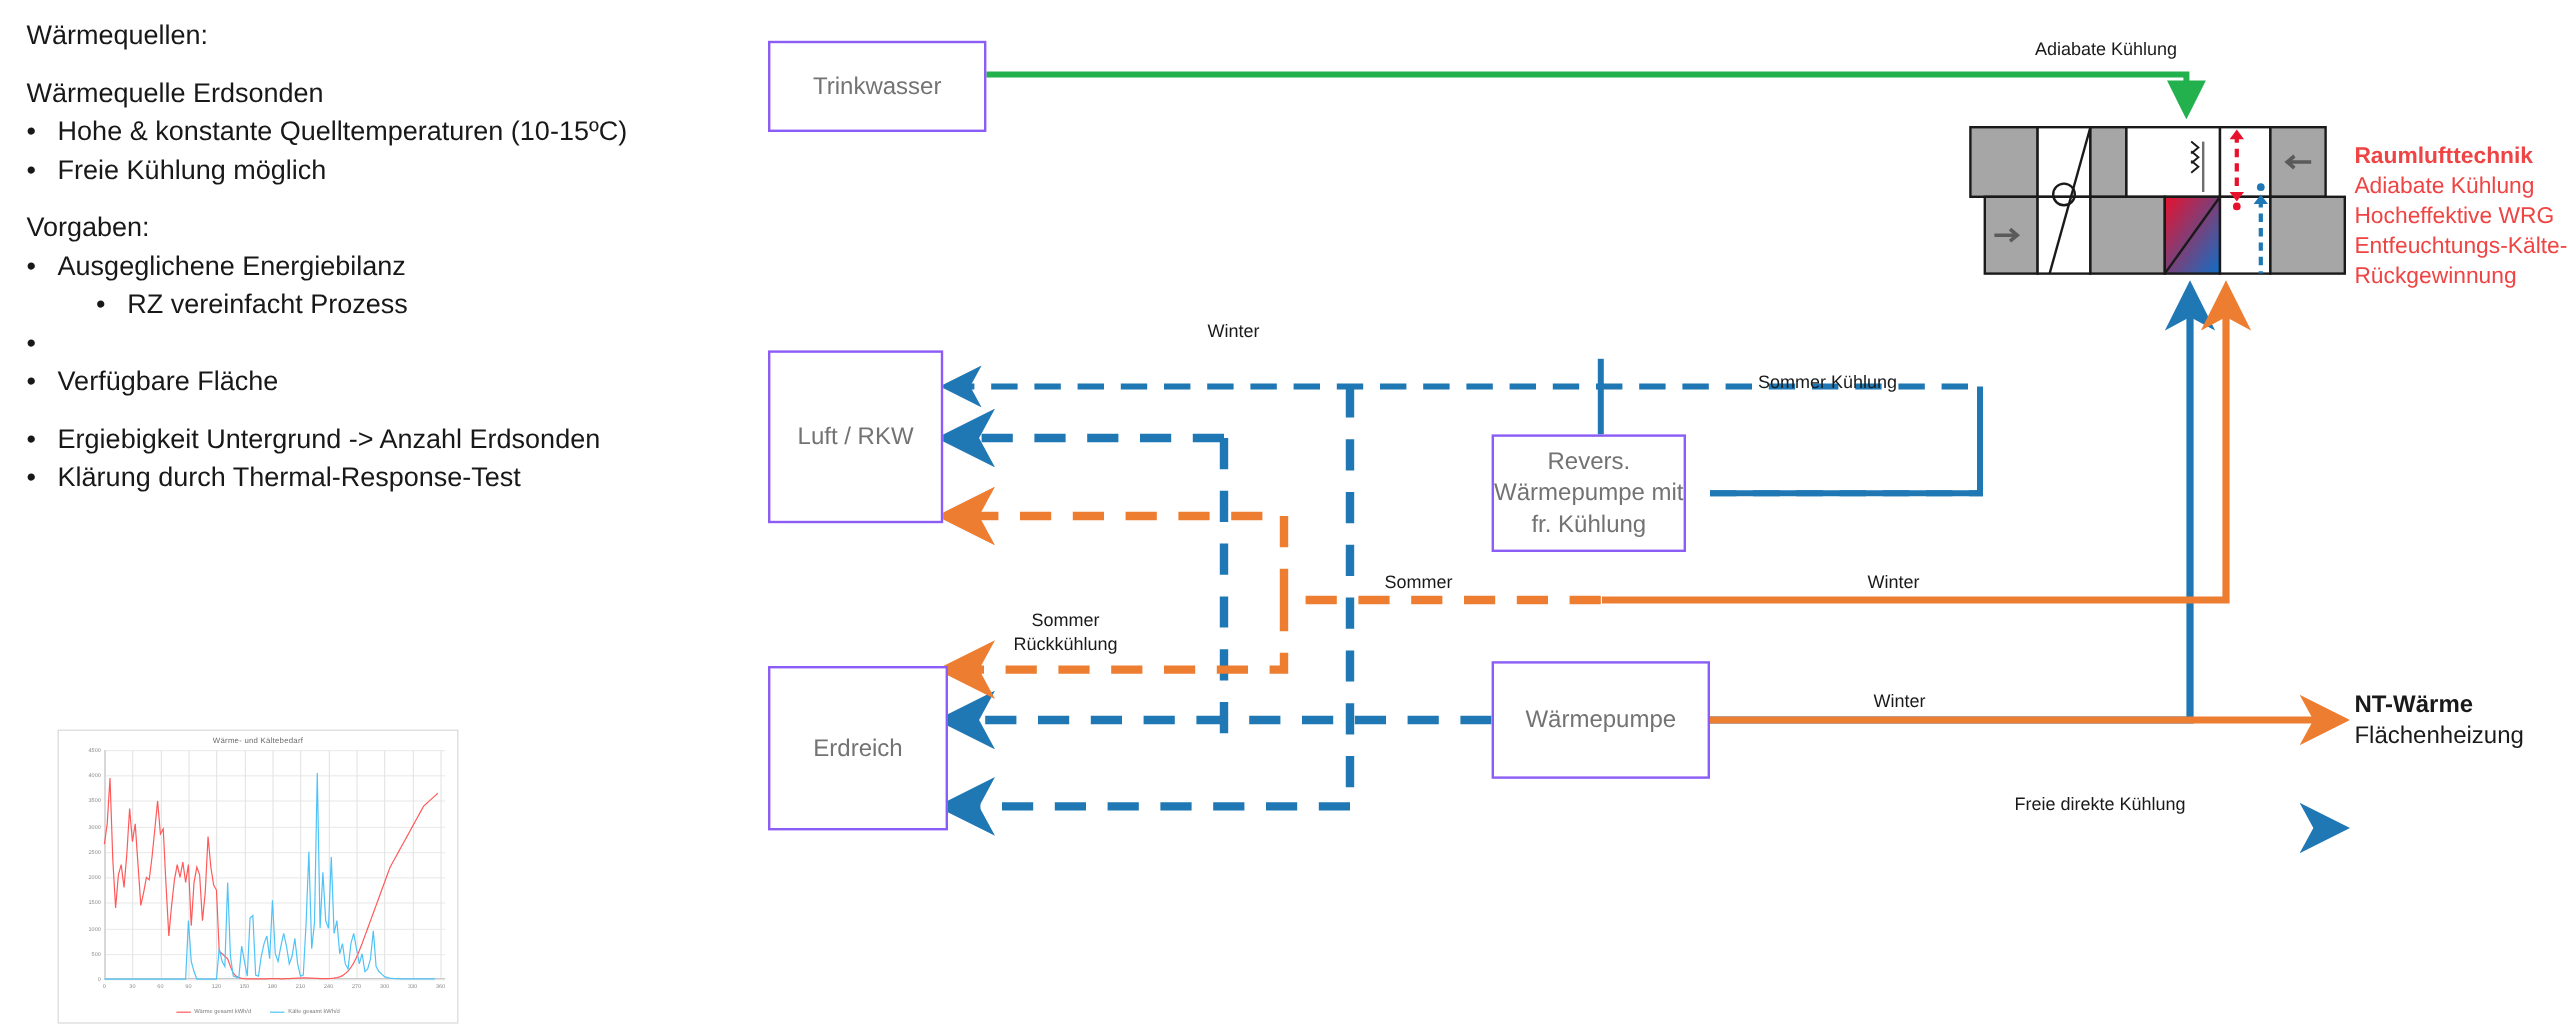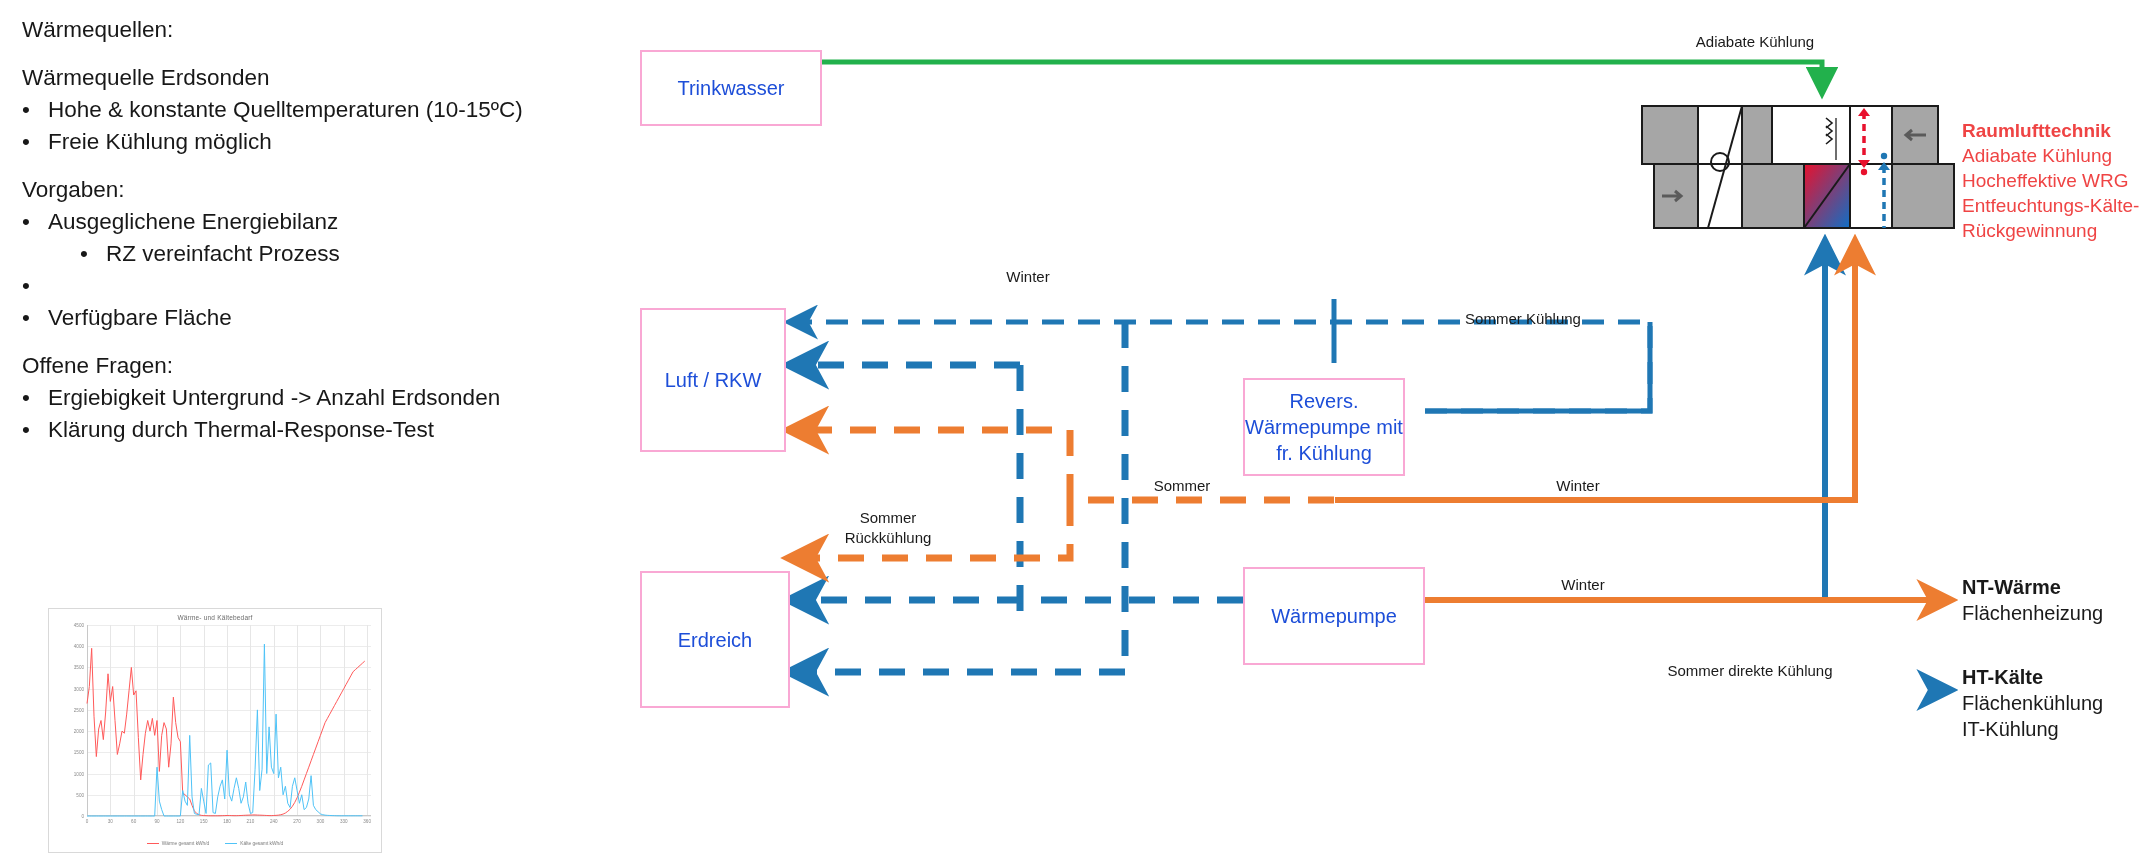--- a/index.html
+++ b/index.html
@@ -29,23 +29,23 @@
          font-size:4.6px;color:#8a8a8a;white-space:nowrap;}
   .xtick{position:absolute;top:100%;margin-top:3px;transform:translateX(-50%);
          font-size:4.6px;color:#8a8a8a;white-space:nowrap;}
   .legend{position:absolute;left:0;right:0;bottom:6px;display:flex;justify-content:center;
           gap:16px;font-size:4.8px;color:#7a7a7a;}
   .legend .li{display:flex;align-items:center;gap:3px;}
   .legend .sw{width:12px;height:1.6px;display:block;}
 
   
   .diagram{position:absolute;left:0;top:0;width:2140px;height:861px;}
-  .box{position:absolute;border:2px solid #f9a8d4;background:#fff;box-sizing:border-box;
+  .box{position:absolute;border:2px solid #8b5cf6;background:#fff;box-sizing:border-box;
        display:flex;align-items:center;justify-content:center;text-align:center;
-       font-size:20px;line-height:26px;color:#1d4ed8;margin-top:16px;}
+       font-size:20px;line-height:26px;color:#737373;}
   .flabel{position:absolute;font-size:15px;color:#1a1a1a;white-space:nowrap;
           transform:translateX(-50%);text-align:center;line-height:18px;}
   .outlabel{position:absolute;font-size:20px;line-height:26px;color:#1a1a1a;white-space:nowrap;}
   .outlabel b{font-weight:bold;}
   .rltlabel{position:absolute;font-size:19px;line-height:25px;color:#ef4444;white-space:nowrap;}
   .rltlabel b{font-weight:bold;}
   .ahu{position:absolute;}
   svg{overflow:visible;}
 </style>
 </head>
@@ -76,21 +76,20 @@
         <span>RZ vereinfacht Prozess</span>
       </div>
       <div class="bullet-row">
         <span class="dot">•</span>
       </div>
       <div class="bullet-row">
         <span class="dot">•</span>
         <span>Verfügbare Fläche</span>
       </div>
       <div class="ln gap"></div>
-      <div class="ln">Offene Fragen:</div>
       <div class="bullet-row">
         <span class="dot">•</span>
         <span>Ergiebigkeit Untergrund -&gt; Anzahl Erdsonden</span>
       </div>
       <div class="bullet-row">
         <span class="dot">•</span>
         <span>Klärung durch Thermal-Response-Test</span>
       </div>
     </div>
 
@@ -266,32 +265,27 @@
     <div class="box" style="left:1243px;top:551px;width:182px;height:98px;">Wärmepumpe</div>
 
     <div class="flabel" style="left:1755px;top:33px;">Adiabate Kühlung</div>
     <div class="flabel" style="left:1028px;top:268px;">Winter</div>
     <div class="flabel" style="left:1523px;top:310px;">Sommer Kühlung</div>
     <div class="flabel" style="left:1182px;top:477px;">Sommer</div>
     <div class="flabel" style="left:1578px;top:477px;">Winter</div>
     <div class="flabel" style="left:888px;top:509px;">Sommer</div>
     <div class="flabel" style="left:888px;top:529px;text-align:right;">Rückkühlung</div>
     <div class="flabel" style="left:1583px;top:576px;">Winter</div>
-    <div class="flabel" style="left:1750px;top:662px;">Sommer direkte Kühlung</div>
+    <div class="flabel" style="left:1750px;top:662px;">Freie direkte Kühlung</div>
 
     <div class="outlabel" style="left:1962px;top:574px;">
       <b>NT-Wärme</b><br>
       <span>Flächenheizung</span>
     </div>
 
-    <div class="outlabel" style="left:1962px;top:664px;">
-      <b>HT-Kälte</b><br>
-      <span>Flächenkühlung</span><br>
-      <span>IT-Kühlung</span>
-    </div>
 
     <div class="rltlabel" style="left:1962px;top:118px;">
       <b>Raumlufttechnik</b><br>
       <span>Adiabate Kühlung</span><br>
       <span>Hocheffektive WRG</span><br>
       <span>Entfeuchtungs-Kälte-</span><br>
       <span>Rückgewinnung</span>
     </div>
 
   </div>

